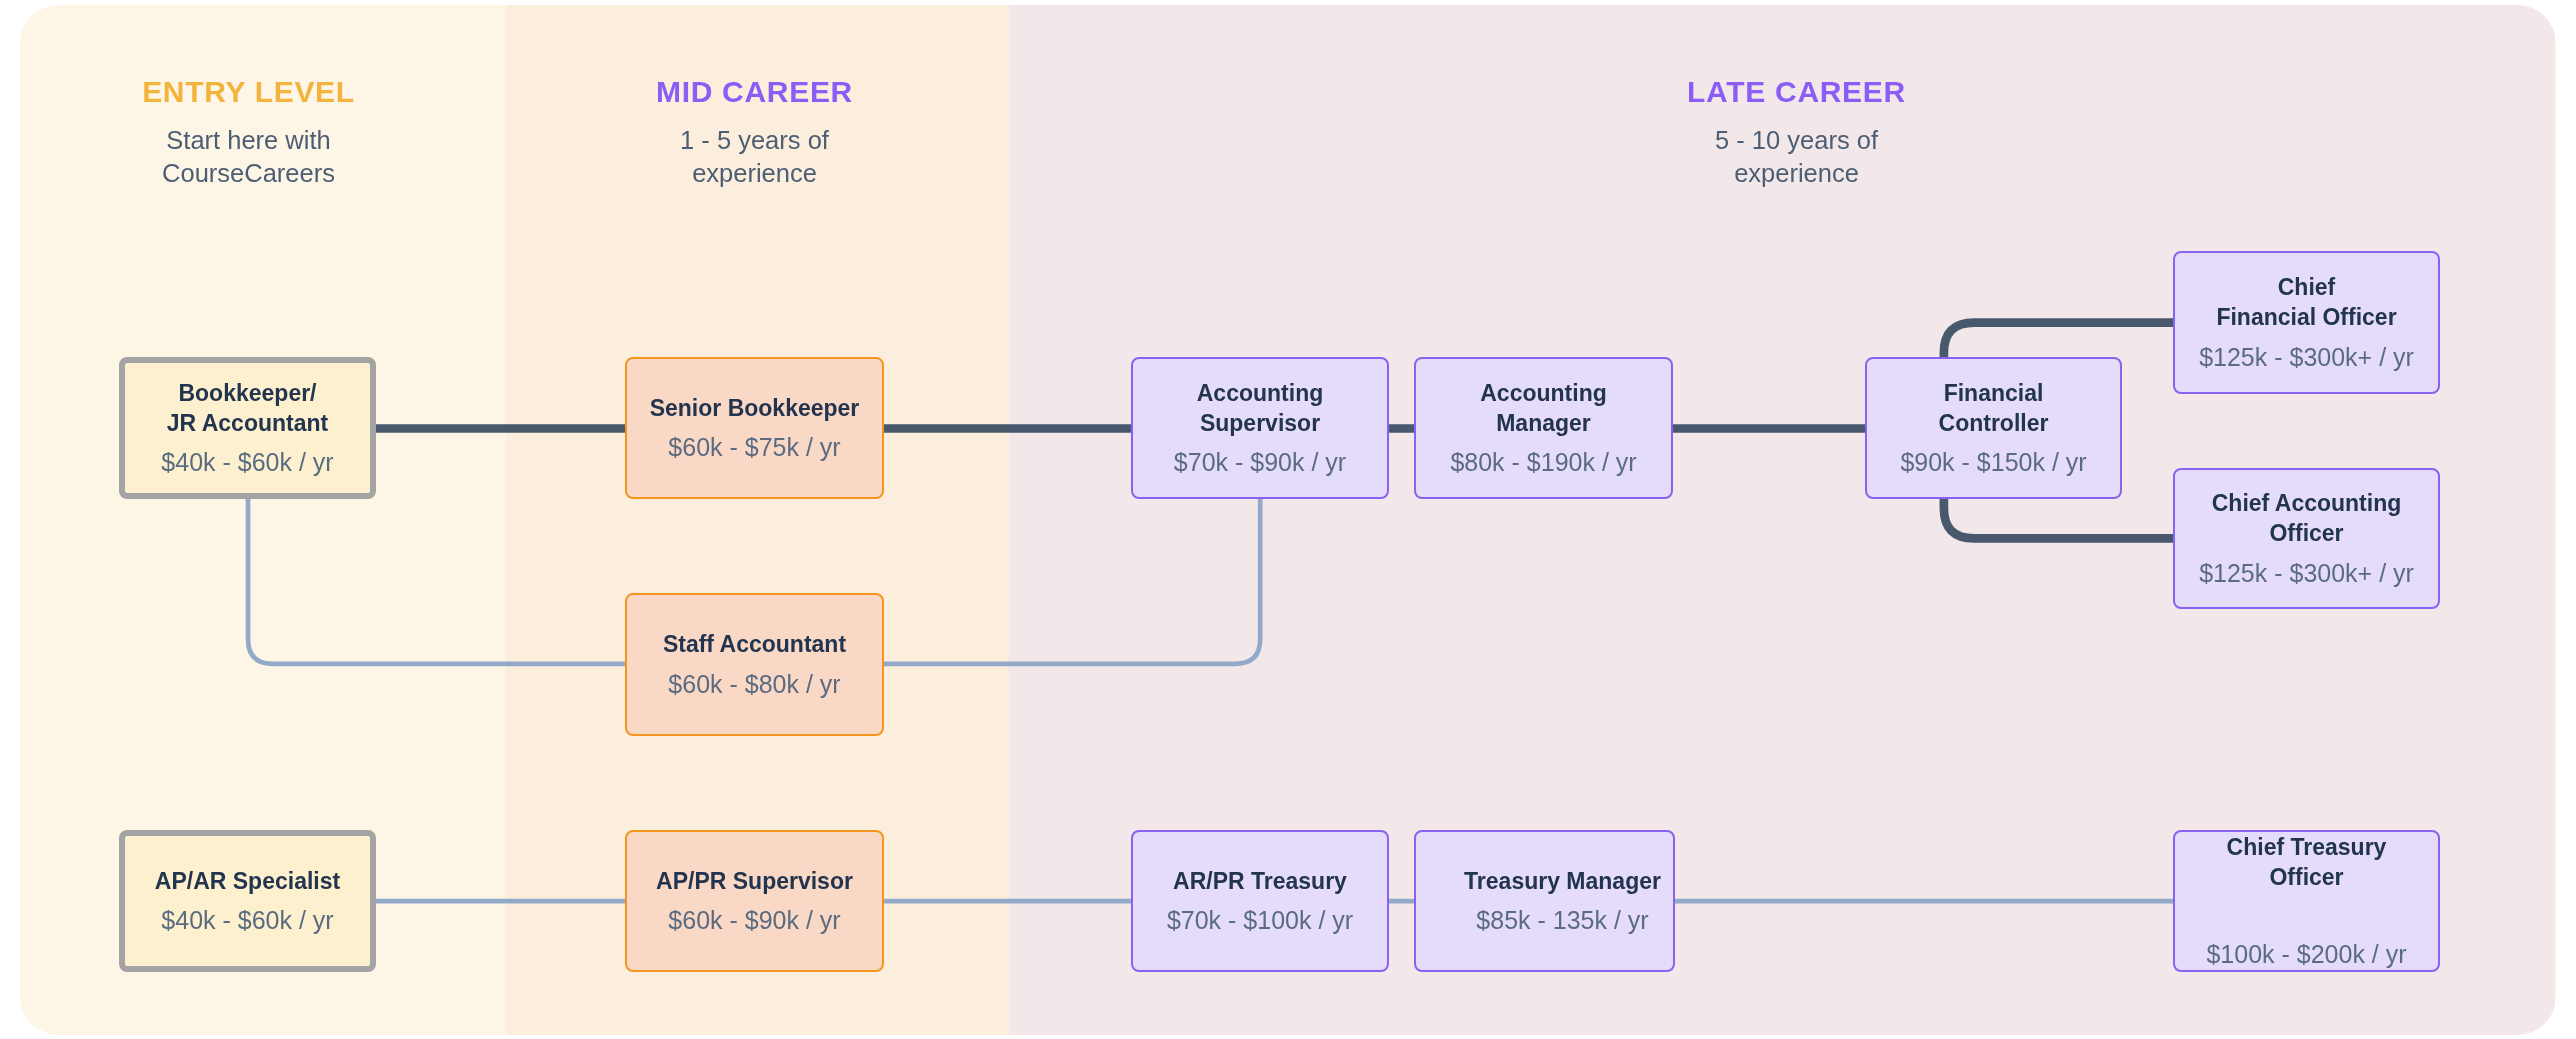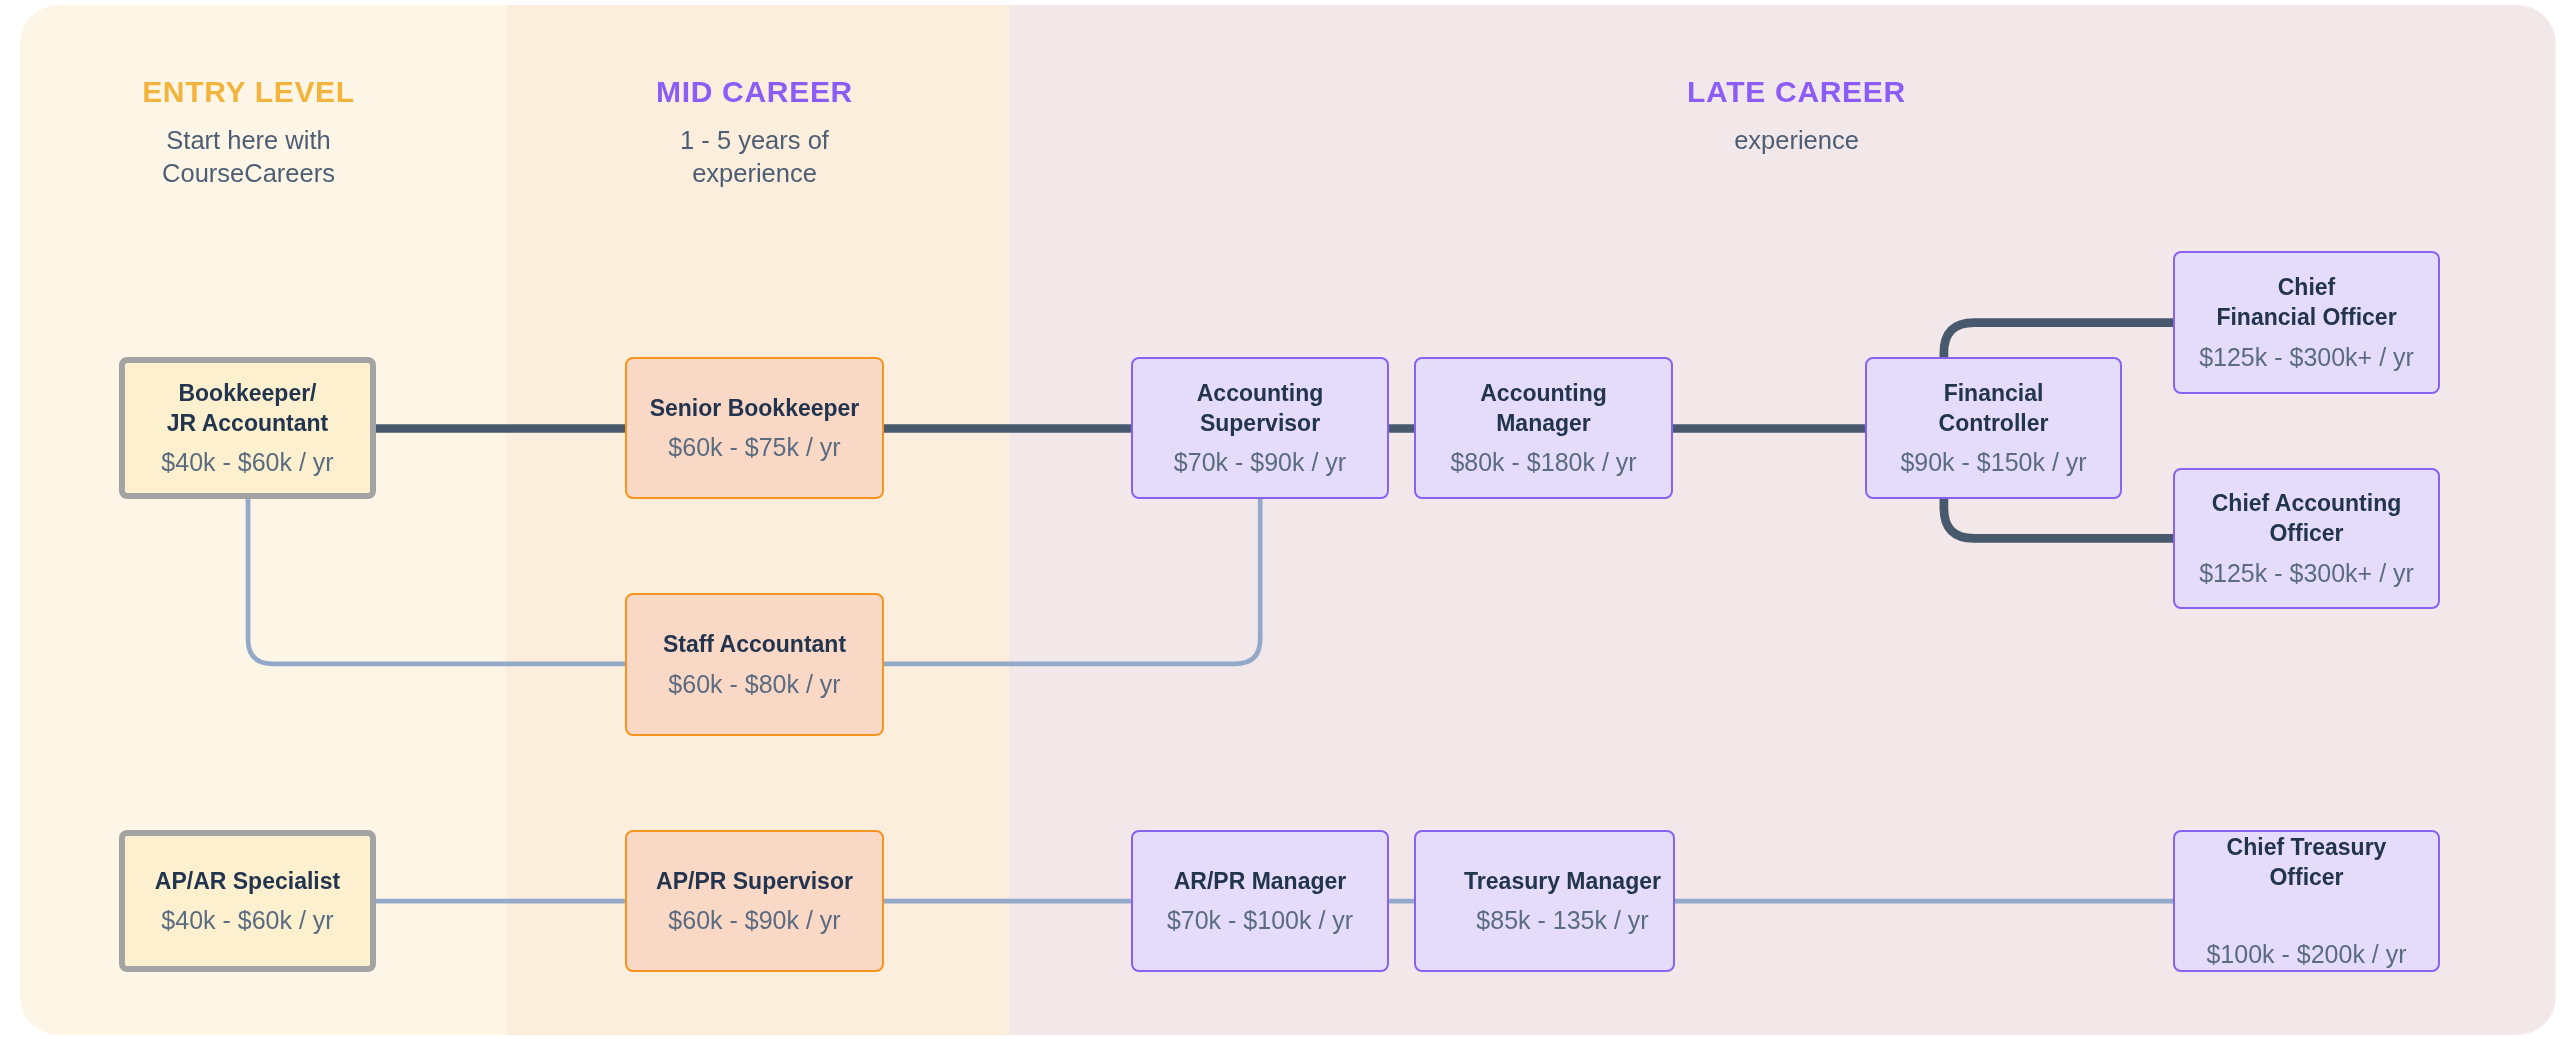--- a/index.html
+++ b/index.html
@@ -51,20 +51,21 @@
   <div class="section-header" style="left:580px;top:75px;">
     <div class="section-label" style="color:#8b5cf6;">MID CAREER</div>
     <div class="section-sub">
       <span>1 - 5 years of</span>
       <span>experience</span>
     </div>
   </div>
   <div class="section-header" style="left:1622px;top:75px;">
     <div class="section-label" style="color:#8B5CF6;">LATE CAREER</div>
     <div class="section-sub">
+      <span>5 - 10 years of</span>
       <span>experience</span>
     </div>
   </div>
 
   <div class="box entry" style="left:119px;top:357px;width:257px;height:142px;">
     <div class="title">
       <span>Bookkeeper/</span>
       <span>JR Accountant</span>
     </div>
     <div class="salary">$40k - $60k / yr</div>
@@ -92,21 +93,21 @@
       <span>Supervisor</span>
     </div>
     <div class="salary">$70k - $90k / yr</div>
   </div>
 
   <div class="box late" style="left:1414px;top:357px;width:259px;height:142px;">
     <div class="title">
       <span>Accounting</span>
       <span>Manager</span>
     </div>
-    <div class="salary">$80k - $180k / yr</div>
+    <div class="salary">$80k - $190k / yr</div>
   </div>
 
   <div class="box late" style="left:1865px;top:357px;width:257px;height:142px;">
     <div class="title">
       <span>Financial</span>
       <span>Controller</span>
     </div>
     <div class="salary">$90k - $150k / yr</div>
   </div>
 
@@ -137,21 +138,21 @@
   <div class="box mid" style="left:625px;top:830px;width:259px;height:142px;">
     <div class="title">
       <span>AP/PR Supervisor</span>
 
     </div>
     <div class="salary">$60k - $90k / yr</div>
   </div>
 
   <div class="box late" style="left:1131px;top:830px;width:258px;height:142px;">
     <div class="title">
-      <span>AR/PR Manager</span>
+      <span>AR/PR Treasury</span>
 
     </div>
     <div class="salary">$70k - $100k / yr</div>
   </div>
 
   <div class="box late" style="left:1414px;top:830px;width:261px;height:142px;padding-left:48px;">
     <div class="title">
       <span>Treasury Manager</span>
 
     </div>

